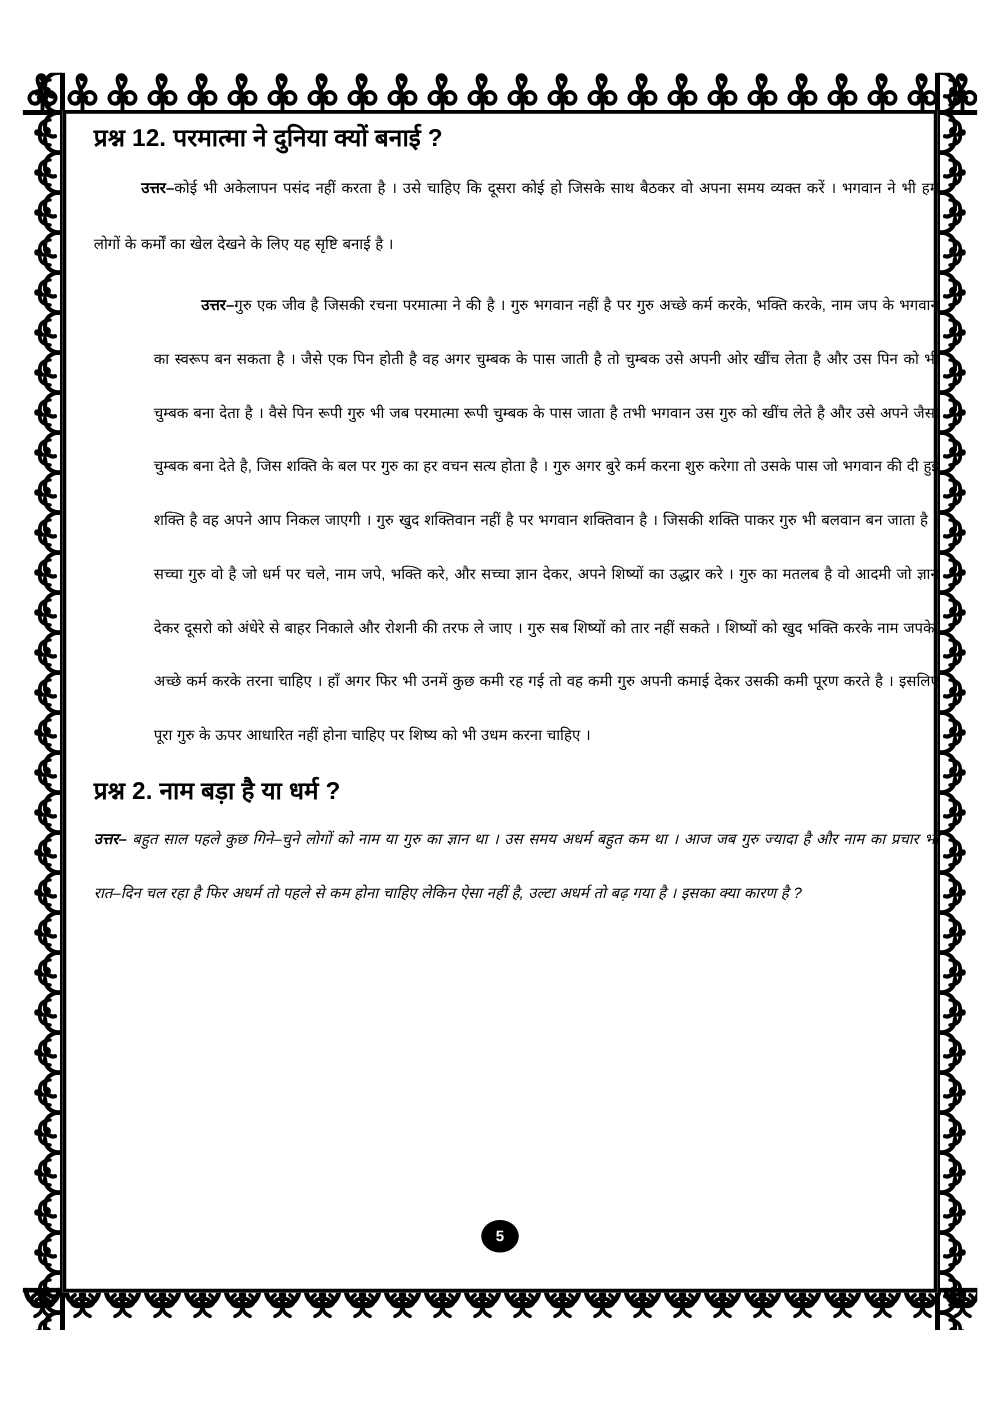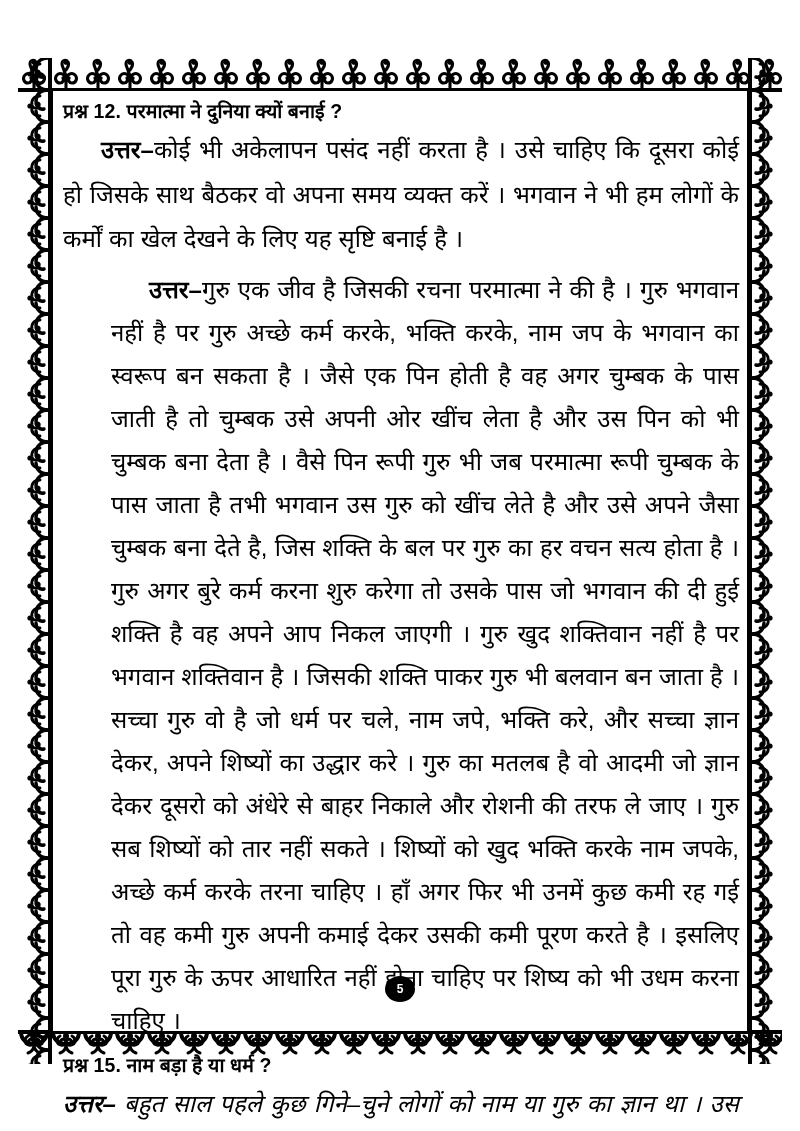--- a/index.html
+++ b/index.html
@@ -61,42 +61,42 @@
     width: 700px;
     height: 946px;
     border: 3px solid #000000;
     background: #ffffff;
     box-sizing: border-box;
   }
 
   
   .content {
     position: absolute;
-    left: 63px;
+    left: 75px;
     top: 96px;
     width: 676px;
     height: 930px;
     box-sizing: border-box;
     padding: 0;
   }
 
   .q-heading {
     font-family: "Liberation Sans", "DejaVu Sans", sans-serif;
     font-weight: bold;
     font-size: 19.5px;
     line-height: 30px;
     color: #000000;
     margin: 0 0 2px 0;
     letter-spacing: 0.1px;
     white-space: nowrap;
   }
 
   .answer {
     font-family: "Liberation Sans", "DejaVu Sans", sans-serif;
-    font-size: 24px;
+    font-size: 12px;
     line-height: 44.5px;
     color: #000000;
     margin: 0;
     text-align: justify;
     text-align-last: left;
     word-spacing: 0.4px;
   }
   .answer.indented { text-indent: 38px; }
 
   .ans-label {
@@ -338,18 +338,18 @@
     <div class="block block-q12" id="blk12">
       <p class="q-heading">प्रश्न 12. परमात्मा ने दुनिया क्यों बनाई ?</p>
       <p class="answer indented"><span class="ans-label">उत्तर–</span><span>कोई भी अकेलापन पसंद नहीं करता है । उसे चाहिए कि दूसरा कोई हो जिसके साथ बैठकर वो अपना समय व्यक्त करें । भगवान ने भी हम लोगों के कर्मों का खेल देखने के लिए यह सृष्टि बनाई है ।</span></p>
     </div>
 
     <div class="block block-q13" id="blk13">
       <p class="answer indented"><span class="ans-label">उत्तर–</span><span>गुरु एक जीव है जिसकी रचना परमात्मा ने की है । गुरु भगवान नहीं है पर गुरु अच्छे कर्म करके, भक्ति करके, नाम जप के भगवान का स्वरूप  बन सकता है । जैसे एक  पिन होती है वह अगर चुम्बक के पास जाती है तो चुम्बक उसे अपनी ओर खींच लेता है और उस पिन को भी चुम्बक बना देता है । वैसे पिन रूपी गुरु भी जब परमात्मा रूपी चुम्बक के पास जाता है तभी भगवान उस गुरु को खींच लेते है और उसे अपने जैसा चुम्बक बना देते है, जिस शक्ति के बल पर गुरु का हर वचन सत्य होता है । गुरु अगर बुरे कर्म करना शुरु करेगा तो उसके पास जो भगवान की दी हुई शक्ति है वह अपने आप निकल जाएगी । गुरु खुद शक्तिवान नहीं है पर भगवान शक्तिवान है । जिसकी शक्ति पाकर गुरु भी बलवान बन जाता है । सच्चा गुरु वो है जो धर्म पर चले, नाम जपे, भक्ति करे, और सच्चा ज्ञान देकर, अपने शिष्यों का उद्धार करे । गुरु का मतलब है वो आदमी जो ज्ञान देकर दूसरो को अंधेरे से बाहर निकाले और रोशनी की तरफ ले जाए । गुरु सब शिष्यों को तार नहीं सकते । शिष्यों को खुद भक्ति करके नाम जपके, अच्छे कर्म करके तरना चाहिए । हाँ अगर फिर भी उनमें कुछ कमी रह गई तो वह कमी गुरु अपनी कमाई देकर उसकी कमी पूरण करते है । इसलिए पूरा  गुरु के ऊपर आधारित नहीं होना चाहिए  पर शिष्य को भी उधम करना चाहिए ।</span></p>
     </div>
 
     <div class="block" id="blk14">
-      <p class="q-heading" id="q14-head">प्रश्न 15. नाम बड़ा है या धर्म ?</p>
+      <p class="q-heading" id="q14-head">प्रश्न 2. नाम बड़ा है या धर्म ?</p>
       <p class="answer"><span class="ans-label">उत्तर– </span><span>बहुत साल पहले कुछ गिने–चुने लोगों को नाम या गुरु का ज्ञान था । उस समय अधर्म बहुत कम था । आज जब गुरु ज्यादा है और नाम का प्रचार भी रात–दिन चल रहा है फिर  अधर्म तो पहले से कम होना चाहिए लेकिन  ऐसा नहीं है, उल्टा अधर्म तो बढ़ गया है । इसका क्या कारण है ?</span></p>
     </div>
 
   </div>
 </div>
 
 </body></html>

